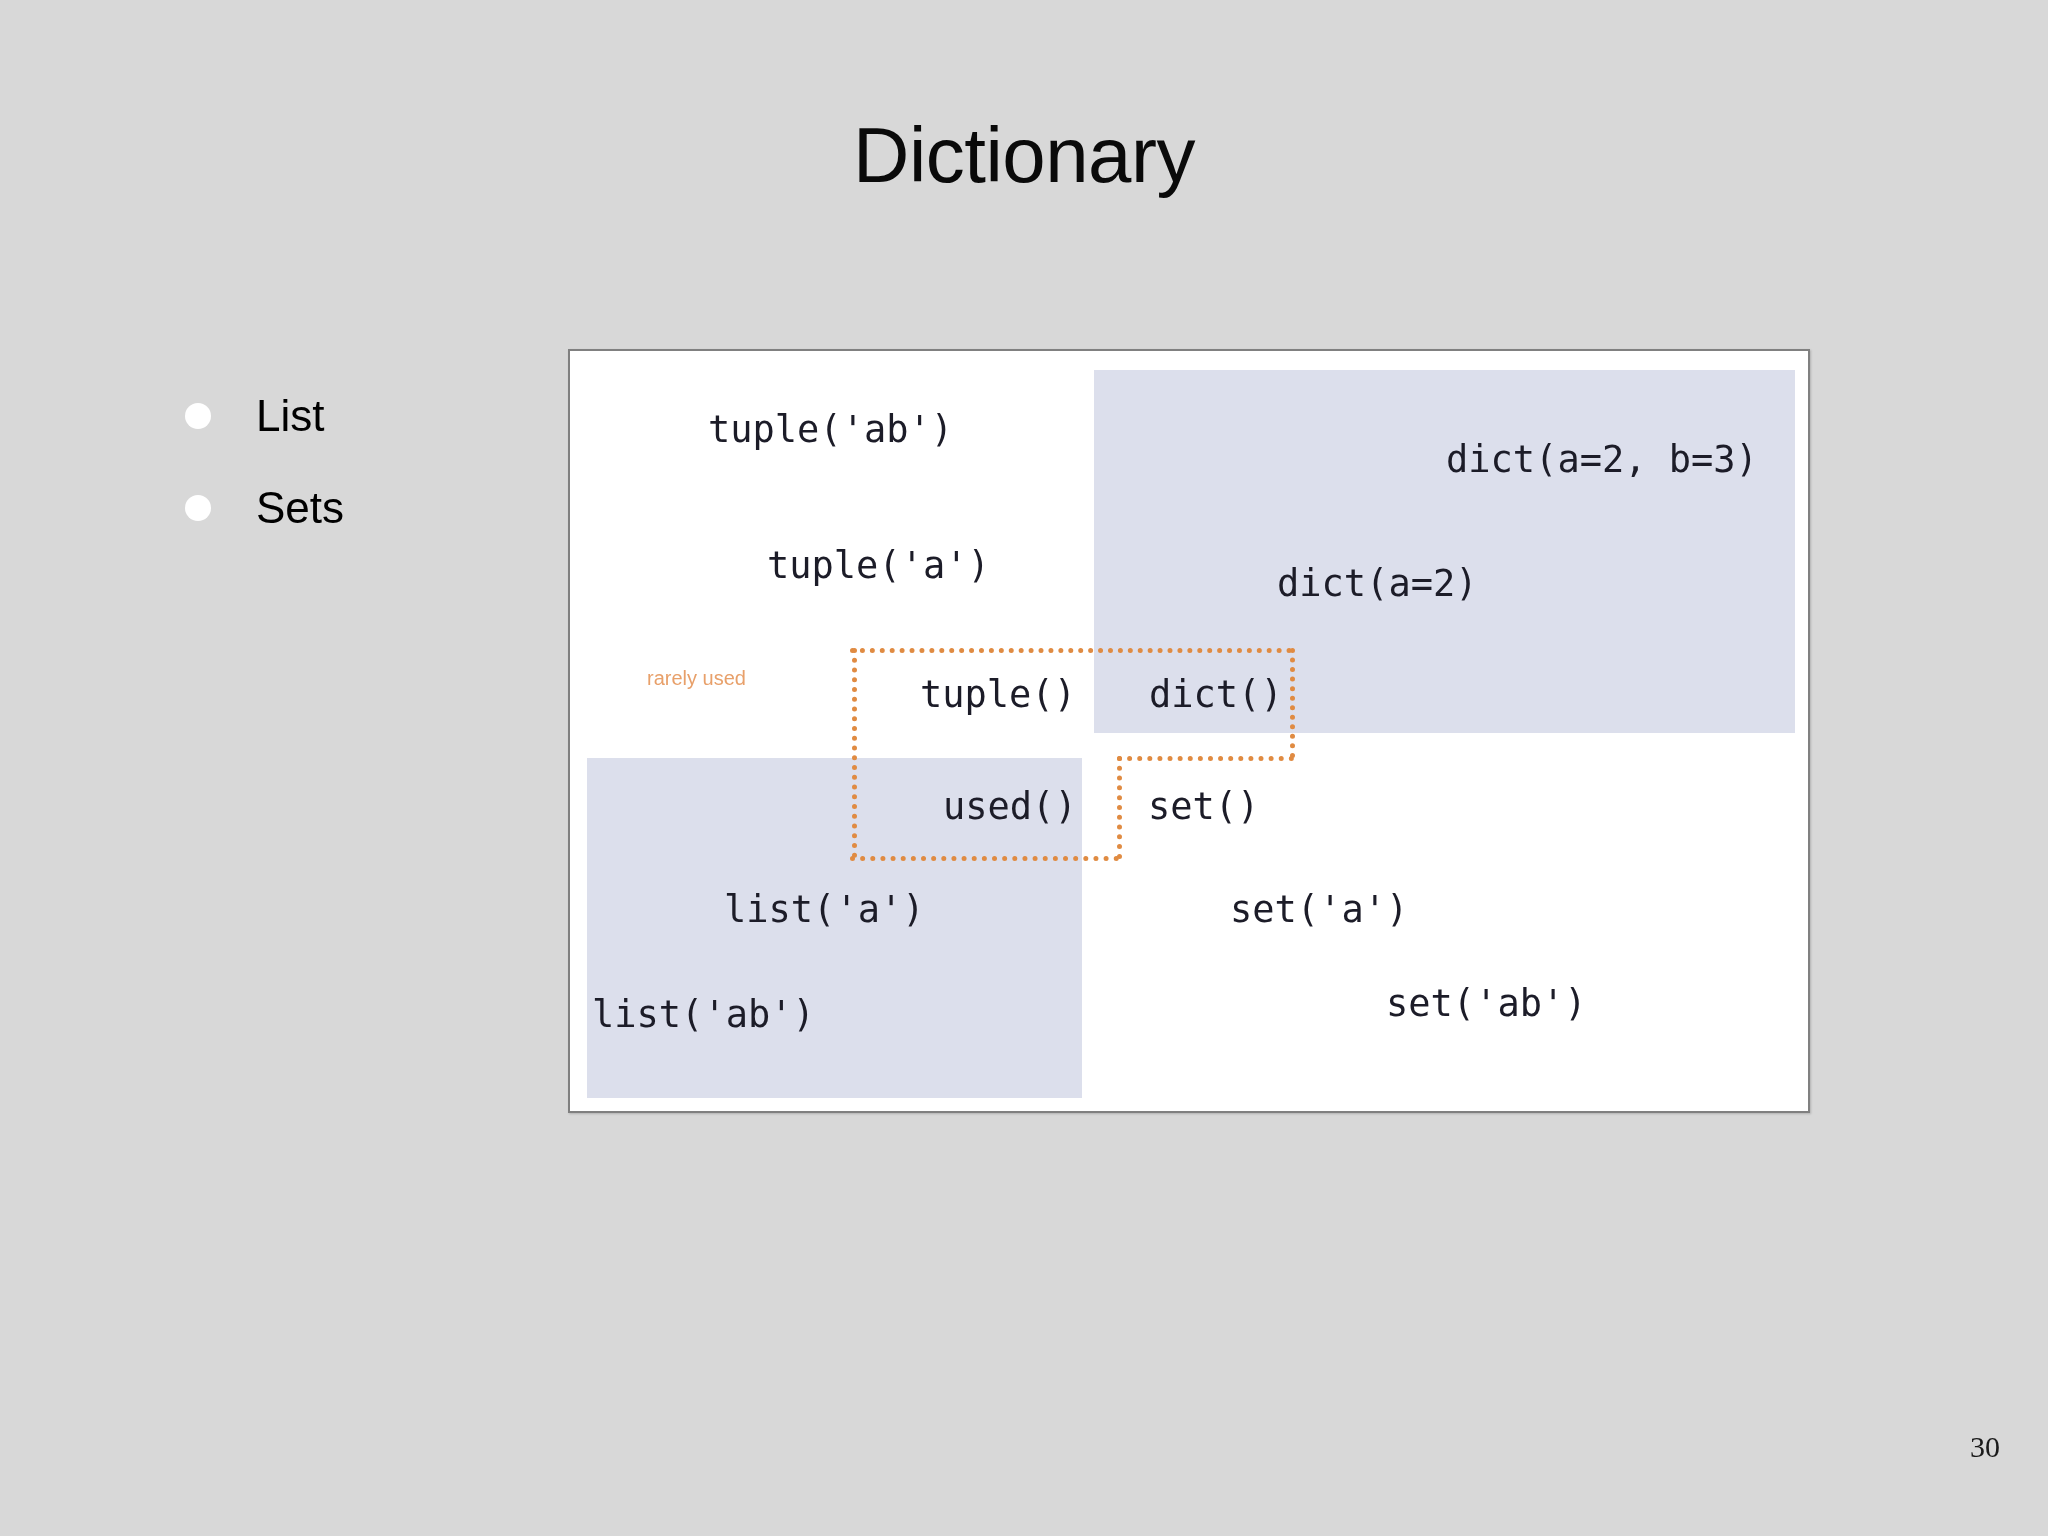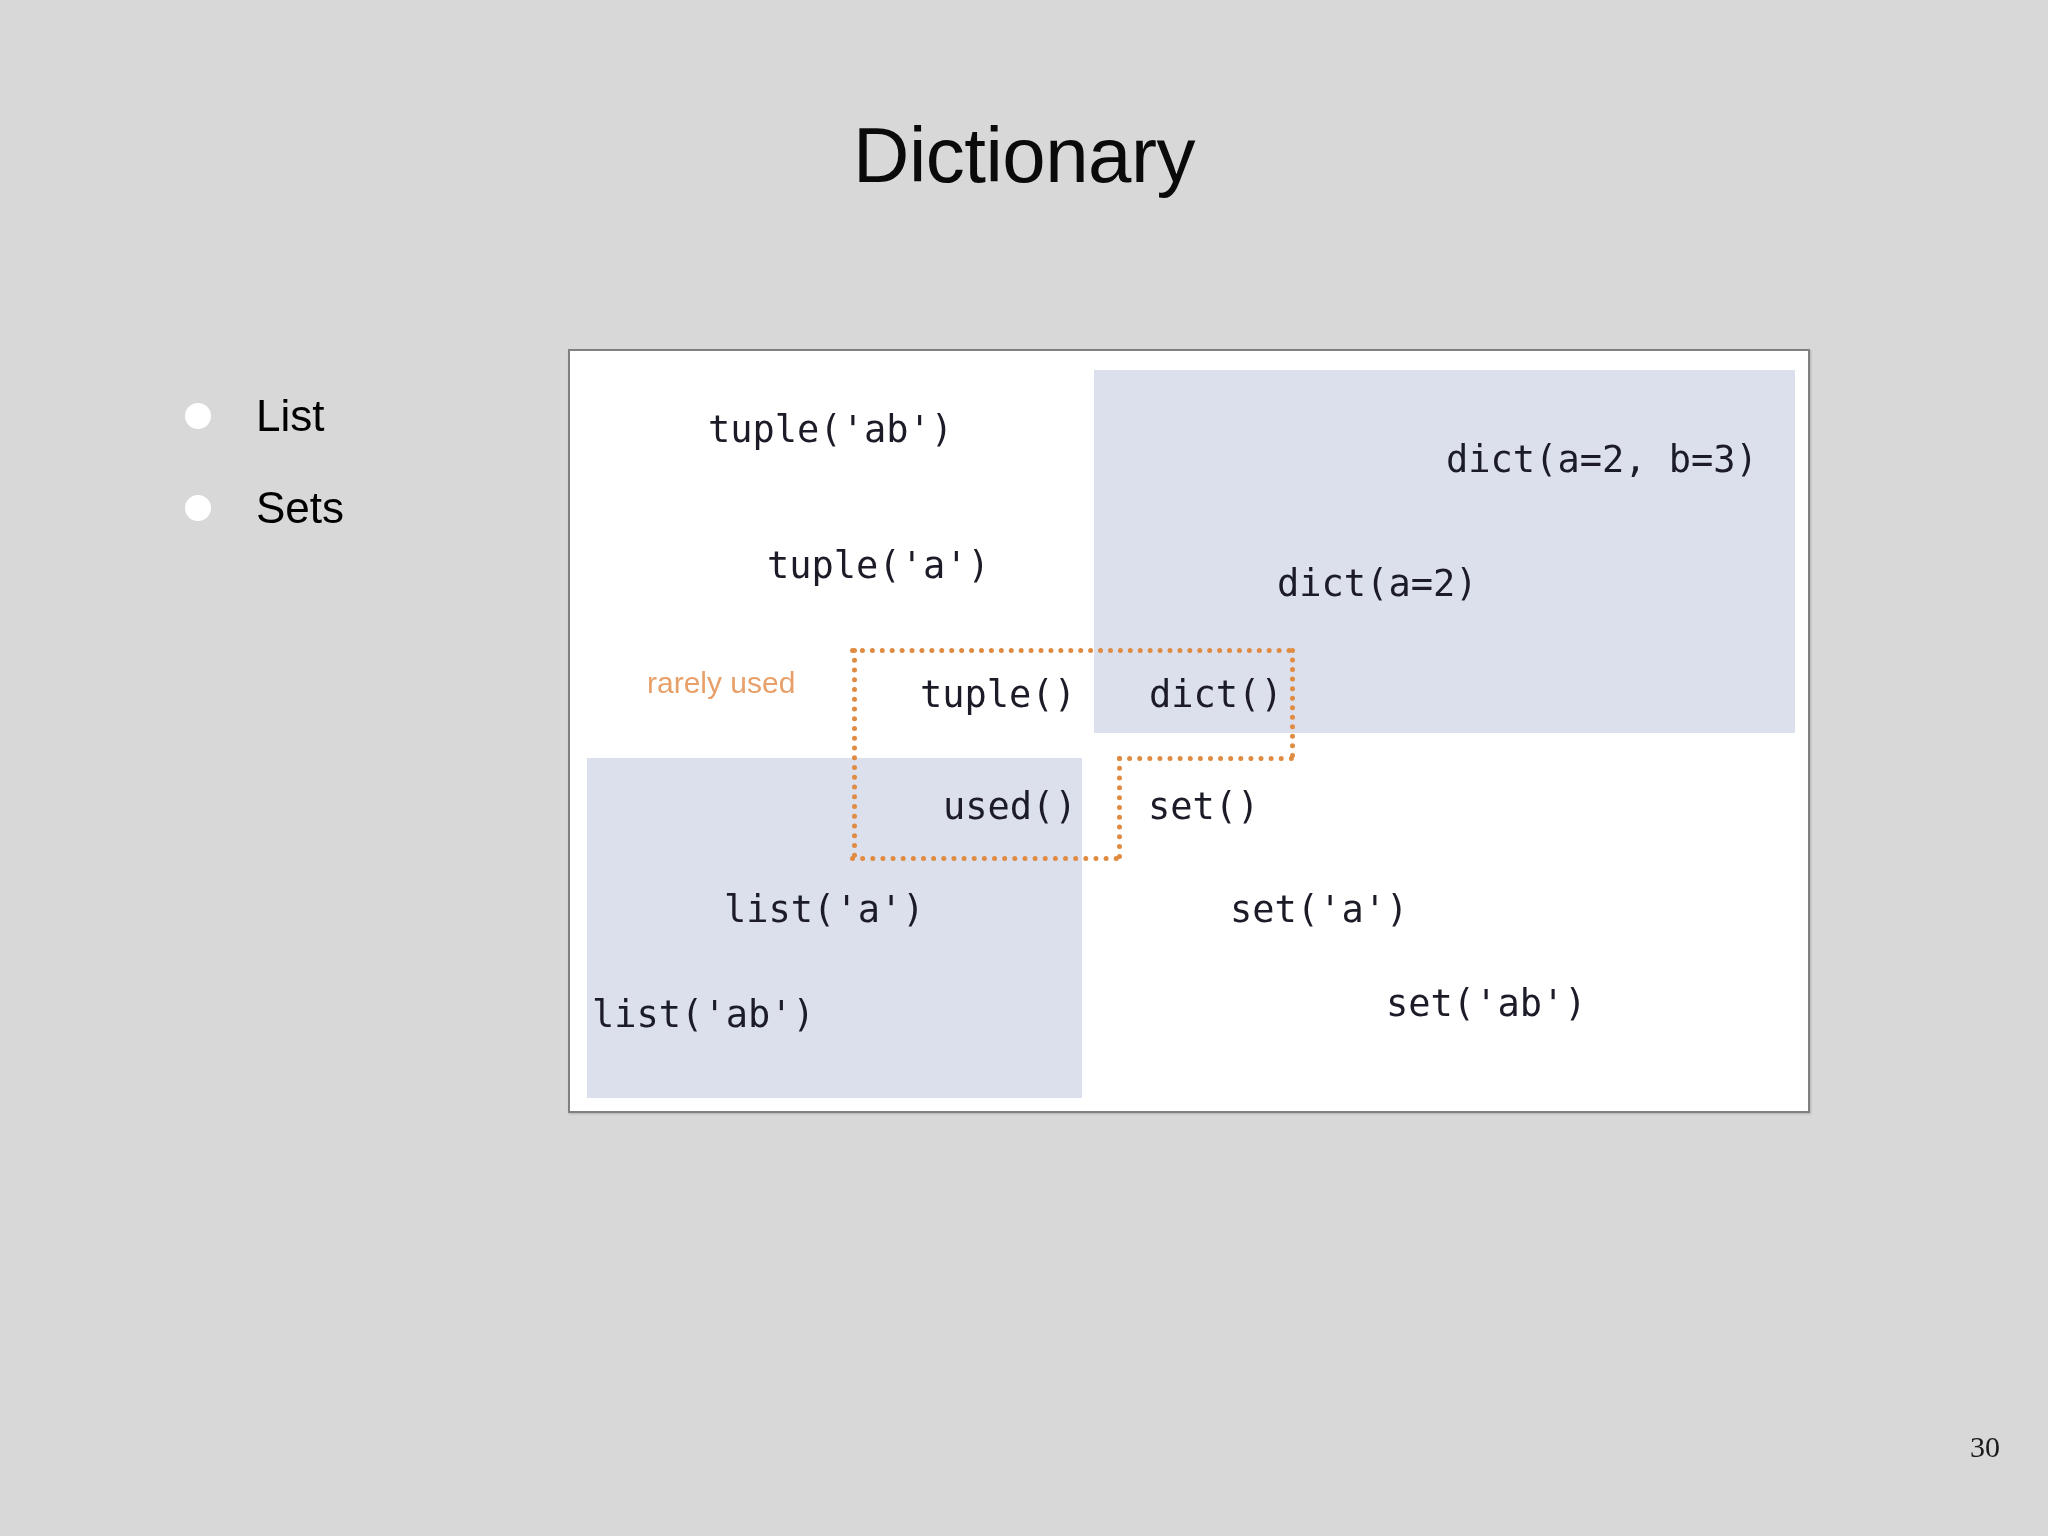--- a/index.html
+++ b/index.html
@@ -116,21 +116,21 @@
     position: absolute;
     font-family: "DejaVu Sans Mono", "Liberation Mono", monospace;
     font-size: 37px;
     color: #1c1c28;
     white-space: nowrap;
     line-height: 1;
   }
   .note-label {
     position: absolute;
     font-family: "Liberation Sans", sans-serif;
-    font-size: 30px;
+    font-size: 20px;
     color: #e8a06a;
     white-space: nowrap;
     line-height: 1;
   }
 
   
   #page-number {
     position: absolute;
     right: 48px;
     bottom: 74px;

